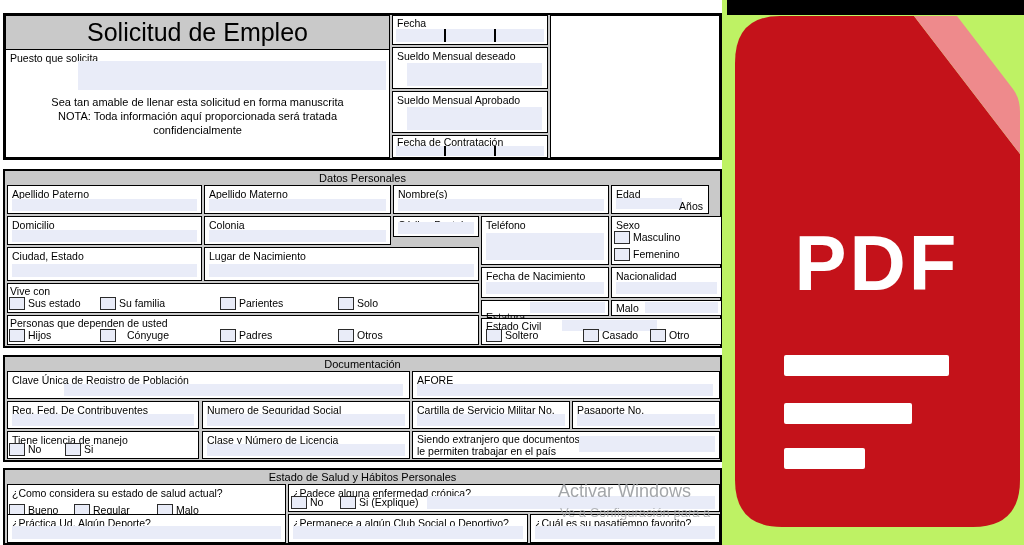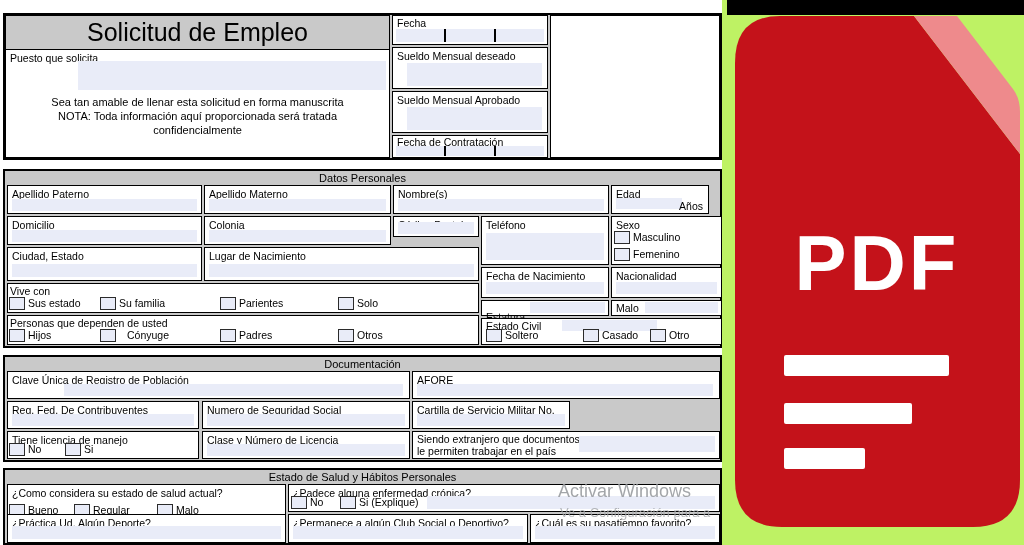--- a/index.html
+++ b/index.html
@@ -231,20 +231,24 @@
       <div class="field" style="left:4px;right:4px;bottom:2px;height:12px;"></div>
     </div>
     <div class="cell" style="left:197px;top:44px;width:208px;height:28px;text-align:right;">
       <div class="lbl">Numero de Seguridad Social</div>
       <div class="field" style="left:4px;right:4px;bottom:2px;height:12px;"></div>
     </div>
     <div class="cell" style="left:407px;top:44px;width:158px;height:28px;">
       <div class="lbl">Cartilla de Servicio Militar No.</div>
       <div class="field" style="left:4px;right:4px;bottom:2px;height:12px;"></div>
     </div>
+    <div class="cell" style="left:567px;top:44px;width:148px;height:28px;">
+      <div class="lbl">Pasaporte No.</div>
+      <div class="field" style="left:4px;right:4px;bottom:2px;height:12px;"></div>
+    </div>
 
     <div class="cell" style="left:2px;top:74px;width:192px;height:28px;">
       <div class="lbl">Tiene licencia de manejo</div>
       <div class="cbg" style="left:1px;bottom:2px;">
           <span class="cb"></span>
           <span>No</span>
         </div>
       <div class="cbg" style="left:57px;bottom:2px;">
           <span class="cb"></span>
           <span>Si</span>

